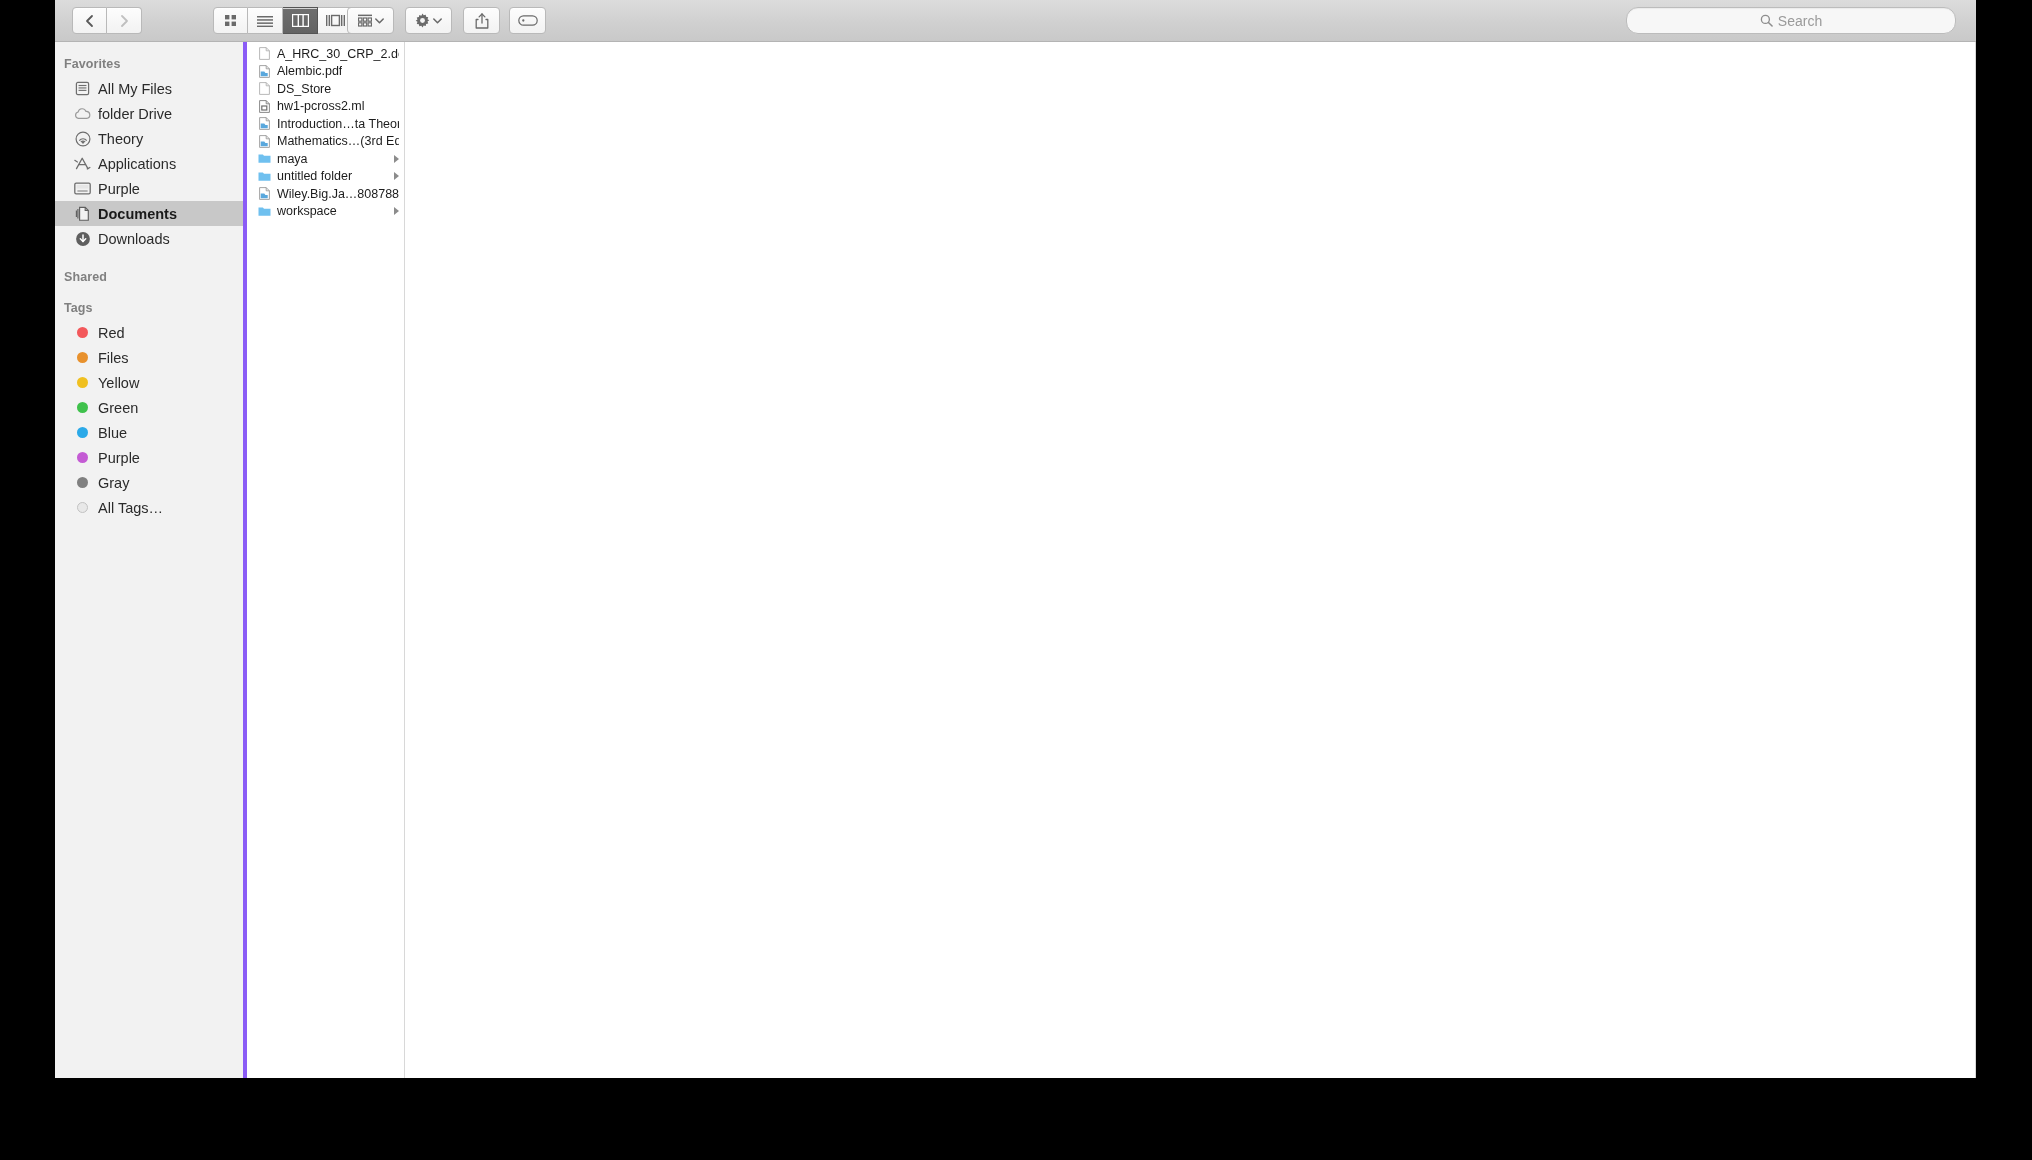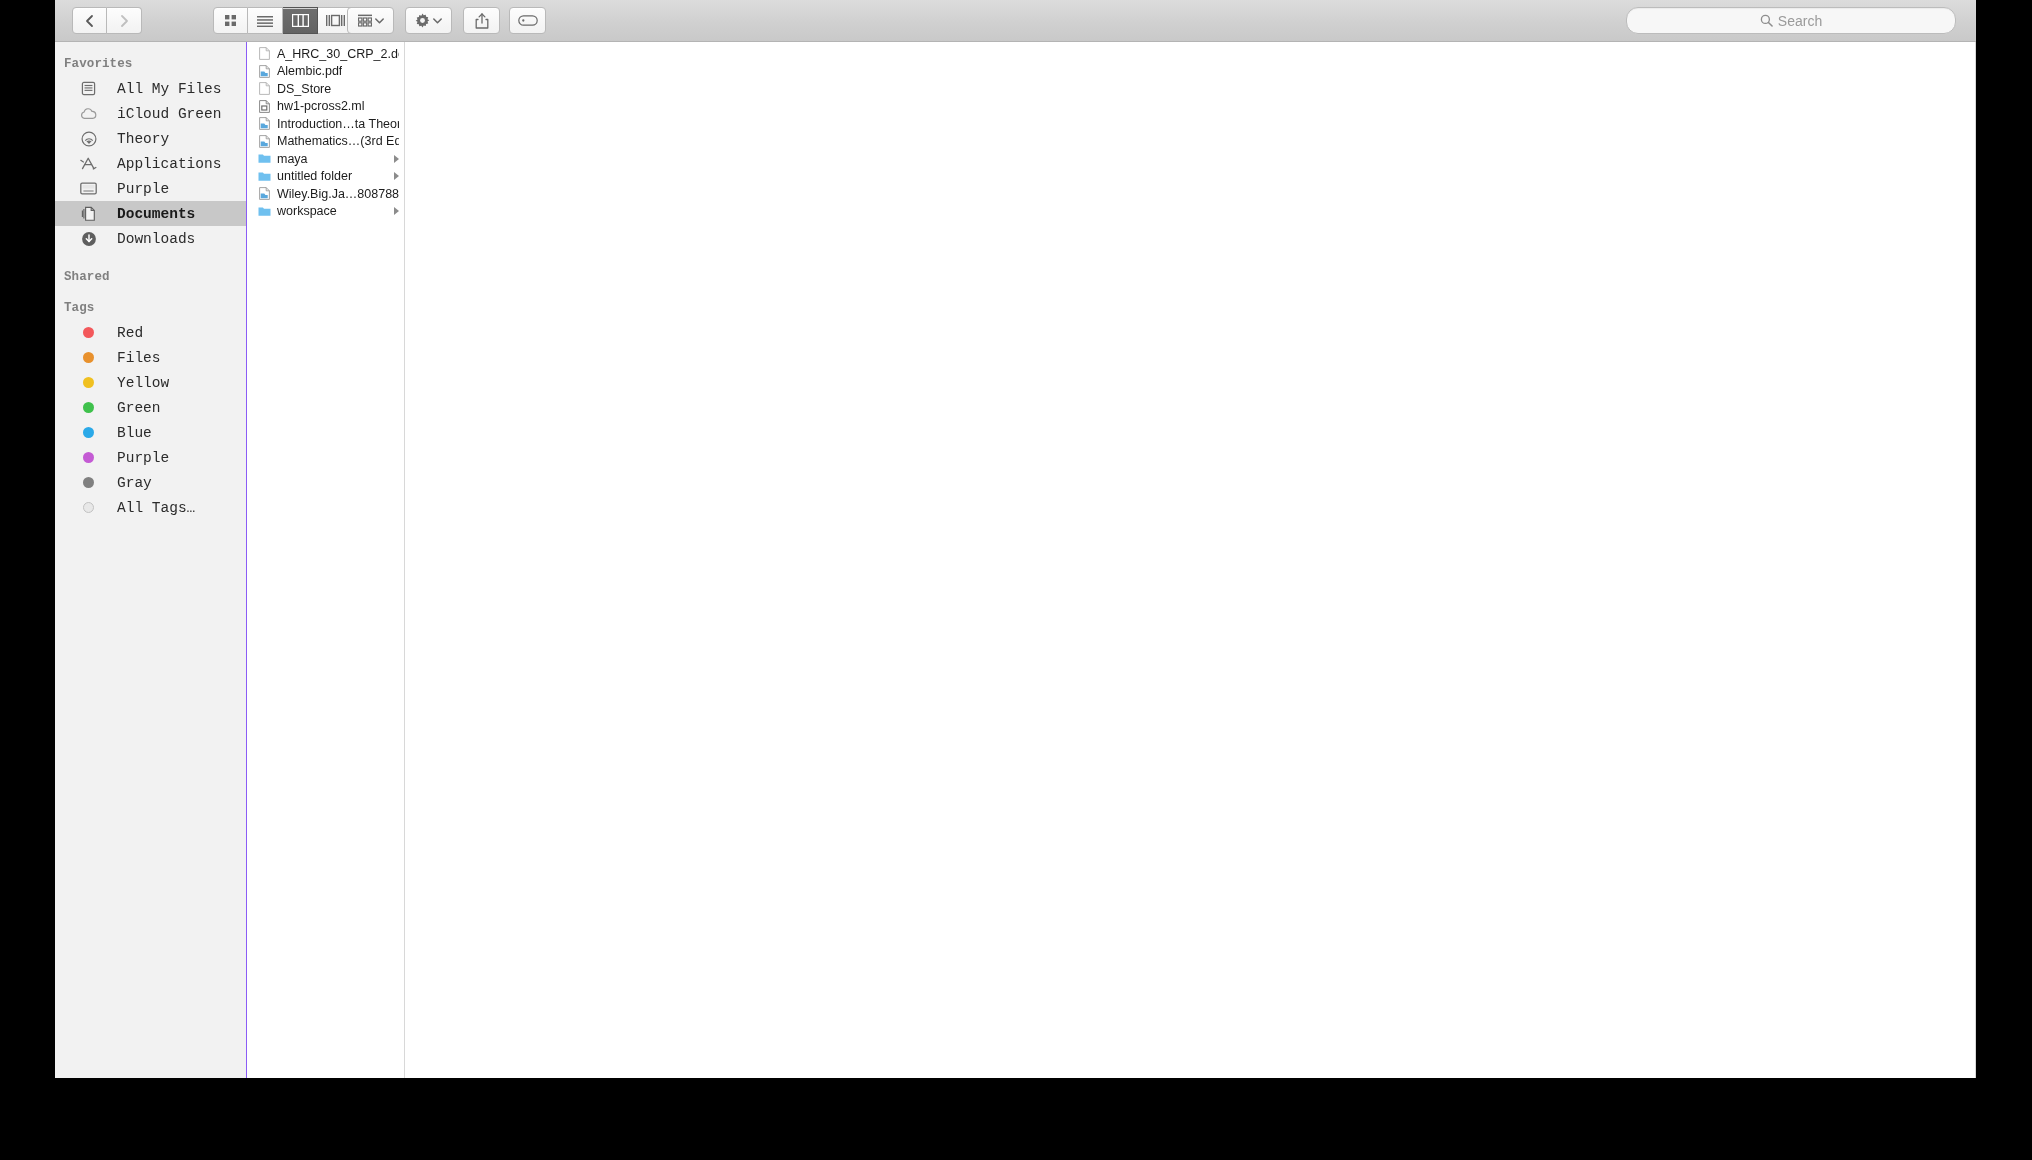--- a/index.html
+++ b/index.html
@@ -90,39 +90,38 @@
   #window-body {
     position: absolute;
     top: 42px; left: 0; right: 0; bottom: 0;
     display: flex;
   }
 
   
   #sidebar {
     width: 192px;
     background: #f2f2f2;
-    border-right: 1px solid #8b5cf6;
+    border-right: 4px solid #8b5cf6;
     padding-top: 9px;
     flex: 0 0 192px;
     overflow: hidden;
-    font-family: Liberation Mono, monospace;
   }
   .sb-header {
     font-size: 12.5px;
     font-weight: bold;
     color: #808080;
     padding: 6px 0 5px 9px;
     letter-spacing: .1px;
   }
   .sb-item {
     display: flex;
     align-items: center;
     height: 25px;
-    padding-left: 25px;
-    gap: 20px;
+    padding-left: 19px;
+    gap: 7px;
     cursor: default;
   }
   .sb-item .sb-label {
     font-size: 14.5px;
     color: #2b2b2b;
   }
   .sb-item.selected {
     background: #c8c8c8;
   }
   .sb-item.selected .sb-label { font-weight: bold; color: #1a1a1a; text-align: right; }
@@ -285,21 +284,21 @@
         </span>
         <span class="sb-label">All My Files</span>
       </div>
 
       <div class="sb-item">
         <span class="sb-icon">
           <svg width="17" height="13" viewBox="0 0 18 13">
             <path d="M4.6 11.6 A3.4 3.4 0 0 1 4.4 4.9 A4.3 4.3 0 0 1 12.6 4.2 A3.6 3.6 0 0 1 13.4 11.6 Z" fill="none" stroke="#9a9a9a" stroke-width="1.25"></path>
           </svg>
         </span>
-        <span class="sb-label">iCloud Green</span>
+        <span class="sb-label">folder Drive</span>
       </div>
 
       <div class="sb-item">
         <span class="sb-icon">
           <svg width="16" height="16" viewBox="0 0 16 16">
             <circle cx="8" cy="8" r="6.9" fill="none" stroke="#6e6e6e" stroke-width="1.2"></circle>
             <path d="M4.3 9.6 A4.6 4.6 0 0 1 11.7 9.6" fill="none" stroke="#6e6e6e" stroke-width="1.2"></path>
             <path d="M5.9 11.1 A2.7 2.7 0 0 1 10.1 11.1" fill="none" stroke="#6e6e6e" stroke-width="1.2"></path>
             <circle cx="8" cy="11.6" r="1.1" fill="#6e6e6e"></circle>
           </svg>

